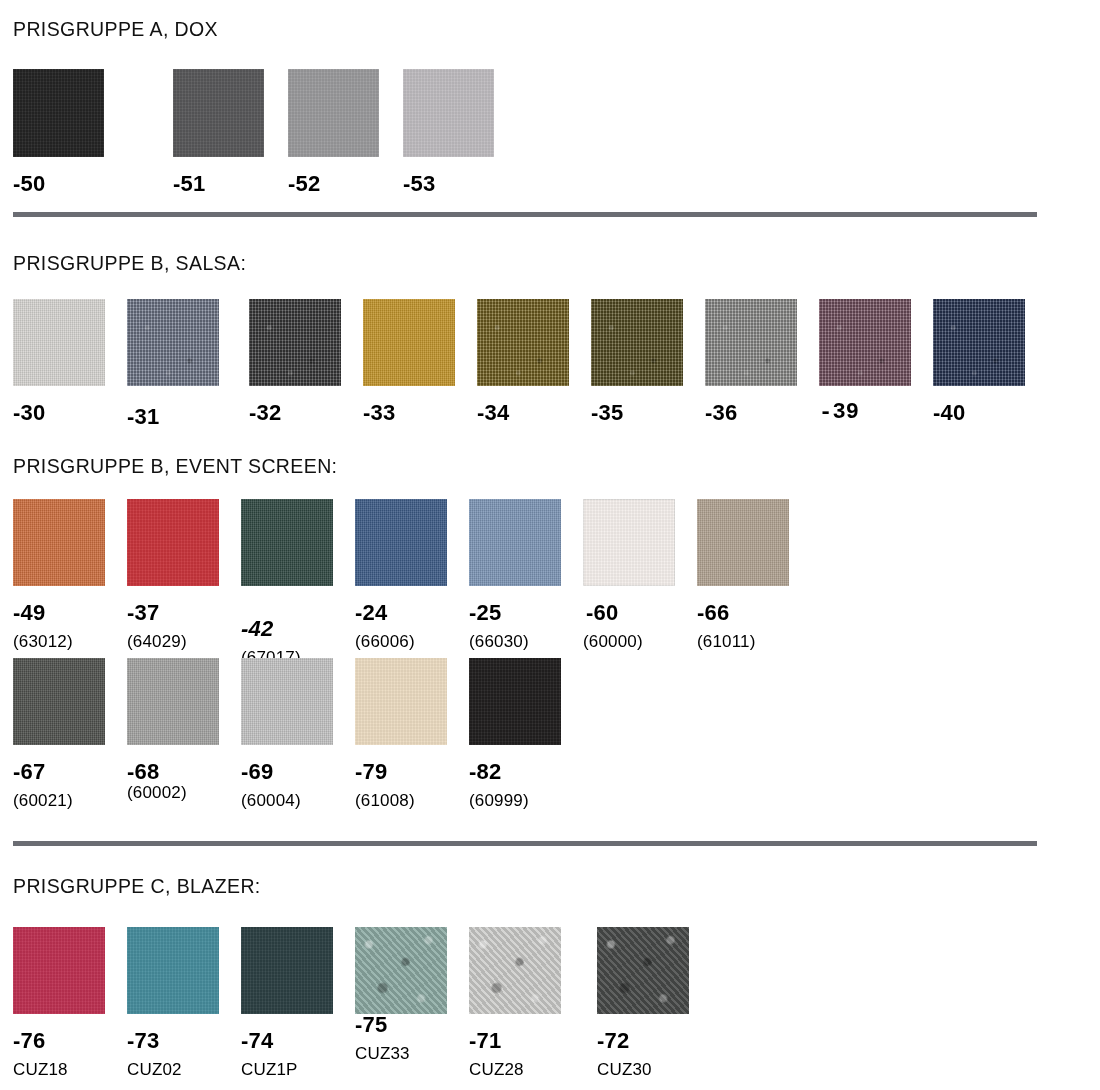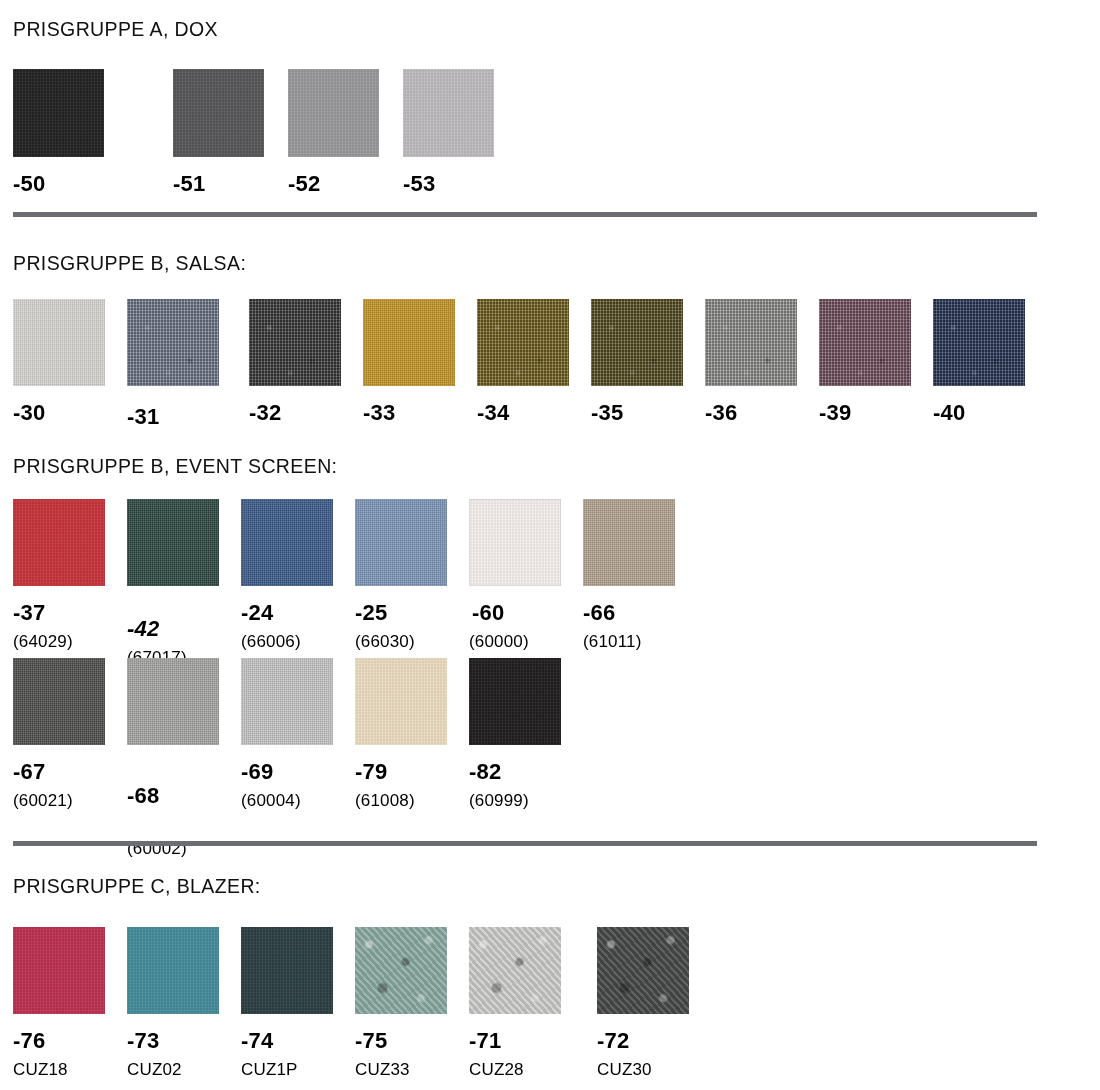--- a/index.html
+++ b/index.html
@@ -127,33 +127,38 @@
     <div class="swatch-cell" style="width:114px;">
       <div class="chip tex-coarse" style="width:92px;height:87px;background-color:#5d5526;"></div>
       <div class="lbl" style="margin-top:16px;">-35</div>
     </div>
     <div class="swatch-cell" style="width:114px;">
       <div class="chip tex-coarse" style="width:92px;height:87px;background-color:#9a9a98;"></div>
       <div class="lbl" style="margin-top:16px;">-36</div>
     </div>
     <div class="swatch-cell" style="width:114px;">
       <div class="chip tex-coarse" style="width:92px;height:87px;background-color:#7d5868;"></div>
-      <div class="lbl" style="margin-top:16px;">-39</div>
+      <div class="lbl" style="margin-top:16px;font-family:Liberation Mono, monospace;">-39</div>
     </div>
     <div class="swatch-cell" style="width:114px;">
       <div class="chip tex-coarse" style="width:92px;height:87px;background-color:#2c3a5c;"></div>
       <div class="lbl" style="margin-top:16px;">-40</div>
     </div>
   </div>
 
   <div style="position:absolute;left:13px;top:455px;">
     <div class="section-title">PRISGRUPPE B, EVENT SCREEN:</div>
   </div>
 
   <div class="swatch-row" style="position:absolute;left:13px;top:499px;">
+    <div class="swatch-cell" style="width:114px;">
+      <div class="chip" style="width:92px;height:87px;background-color:#cc6d3d;"></div>
+      <div class="lbl" style="margin-top:16px;">-49</div>
+      <div class="sub" style="margin-top:9px;">(63012)</div>
+    </div>
     <div class="swatch-cell" style="width:114px;">
       <div class="chip tex-smooth" style="width:92px;height:87px;background-color:#c8353c;"></div>
       <div class="lbl" style="margin-top:16px;">-37</div>
       <div class="sub" style="margin-top:9px;">(64029)</div>
     </div>
     <div class="swatch-cell" style="width:114px;">
       <div class="chip" style="width:92px;height:87px;background-color:#2e4740;"></div>
       <div class="lbl" style="margin-top:32px;font-style:italic;">-42</div>
       <div class="sub" style="margin-top:9px;">(67017)</div>
     </div>
@@ -178,24 +183,24 @@
       <div class="sub" style="margin-top:9px;">(61011)</div>
     </div>
   </div>
 
   <div class="swatch-row" style="position:absolute;left:13px;top:658px;">
     <div class="swatch-cell" style="width:114px;">
       <div class="chip" style="width:92px;height:87px;background-color:#4d4f4b;"></div>
       <div class="lbl" style="margin-top:16px;">-67</div>
       <div class="sub" style="margin-top:9px;">(60021)</div>
     </div>
-    <div class="swatch-cell" style="width:114px;gap:24px;">
+    <div class="swatch-cell" style="width:114px;">
       <div class="chip" style="width:92px;height:87px;background-color:#a2a2a0;"></div>
       <div class="lbl" style="margin-top:16px;">-68</div>
-      <div class="sub" style="margin-top:9px;">(60002)</div>
+      <div class="sub" style="margin-top:1px;">(60002)</div>
     </div>
     <div class="swatch-cell" style="width:114px;">
       <div class="chip" style="width:92px;height:87px;background-color:#c2c2c2;"></div>
       <div class="lbl" style="margin-top:16px;">-69</div>
       <div class="sub" style="margin-top:9px;">(60004)</div>
     </div>
     <div class="swatch-cell" style="width:114px;">
       <div class="chip tex-smooth" style="width:92px;height:87px;background-color:#ecdcc2;"></div>
       <div class="lbl" style="margin-top:16px;">-79</div>
       <div class="sub" style="margin-top:9px;">(61008)</div>
@@ -224,21 +229,21 @@
       <div class="lbl" style="margin-top:16px;">-73</div>
       <div class="sub" style="margin-top:9px;">CUZ02</div>
     </div>
     <div class="swatch-cell" style="width:114px;">
       <div class="chip tex-smooth" style="width:92px;height:87px;background-color:#2c4043;"></div>
       <div class="lbl" style="margin-top:16px;">-74</div>
       <div class="sub" style="margin-top:9px;">CUZ1P</div>
     </div>
     <div class="swatch-cell" style="width:114px;">
       <div class="chip tex-mottle" style="width:92px;height:87px;background-color:#8fada6;"></div>
-      <div class="lbl" style="margin-top:16px;">-75</div>
+      <div class="lbl" style="">-75</div>
       <div class="sub" style="margin-top:9px;">CUZ33</div>
     </div>
     <div class="swatch-cell" style="width:128px;">
       <div class="chip tex-mottle" style="width:92px;height:87px;background-color:#cfcfcd;"></div>
       <div class="lbl" style="margin-top:16px;">-71</div>
       <div class="sub" style="margin-top:9px;">CUZ28</div>
     </div>
     <div class="swatch-cell" style="width:114px;">
       <div class="chip tex-mottle" style="width:92px;height:87px;background-color:#4a4c4b;"></div>
       <div class="lbl" style="margin-top:16px;">-72</div>

